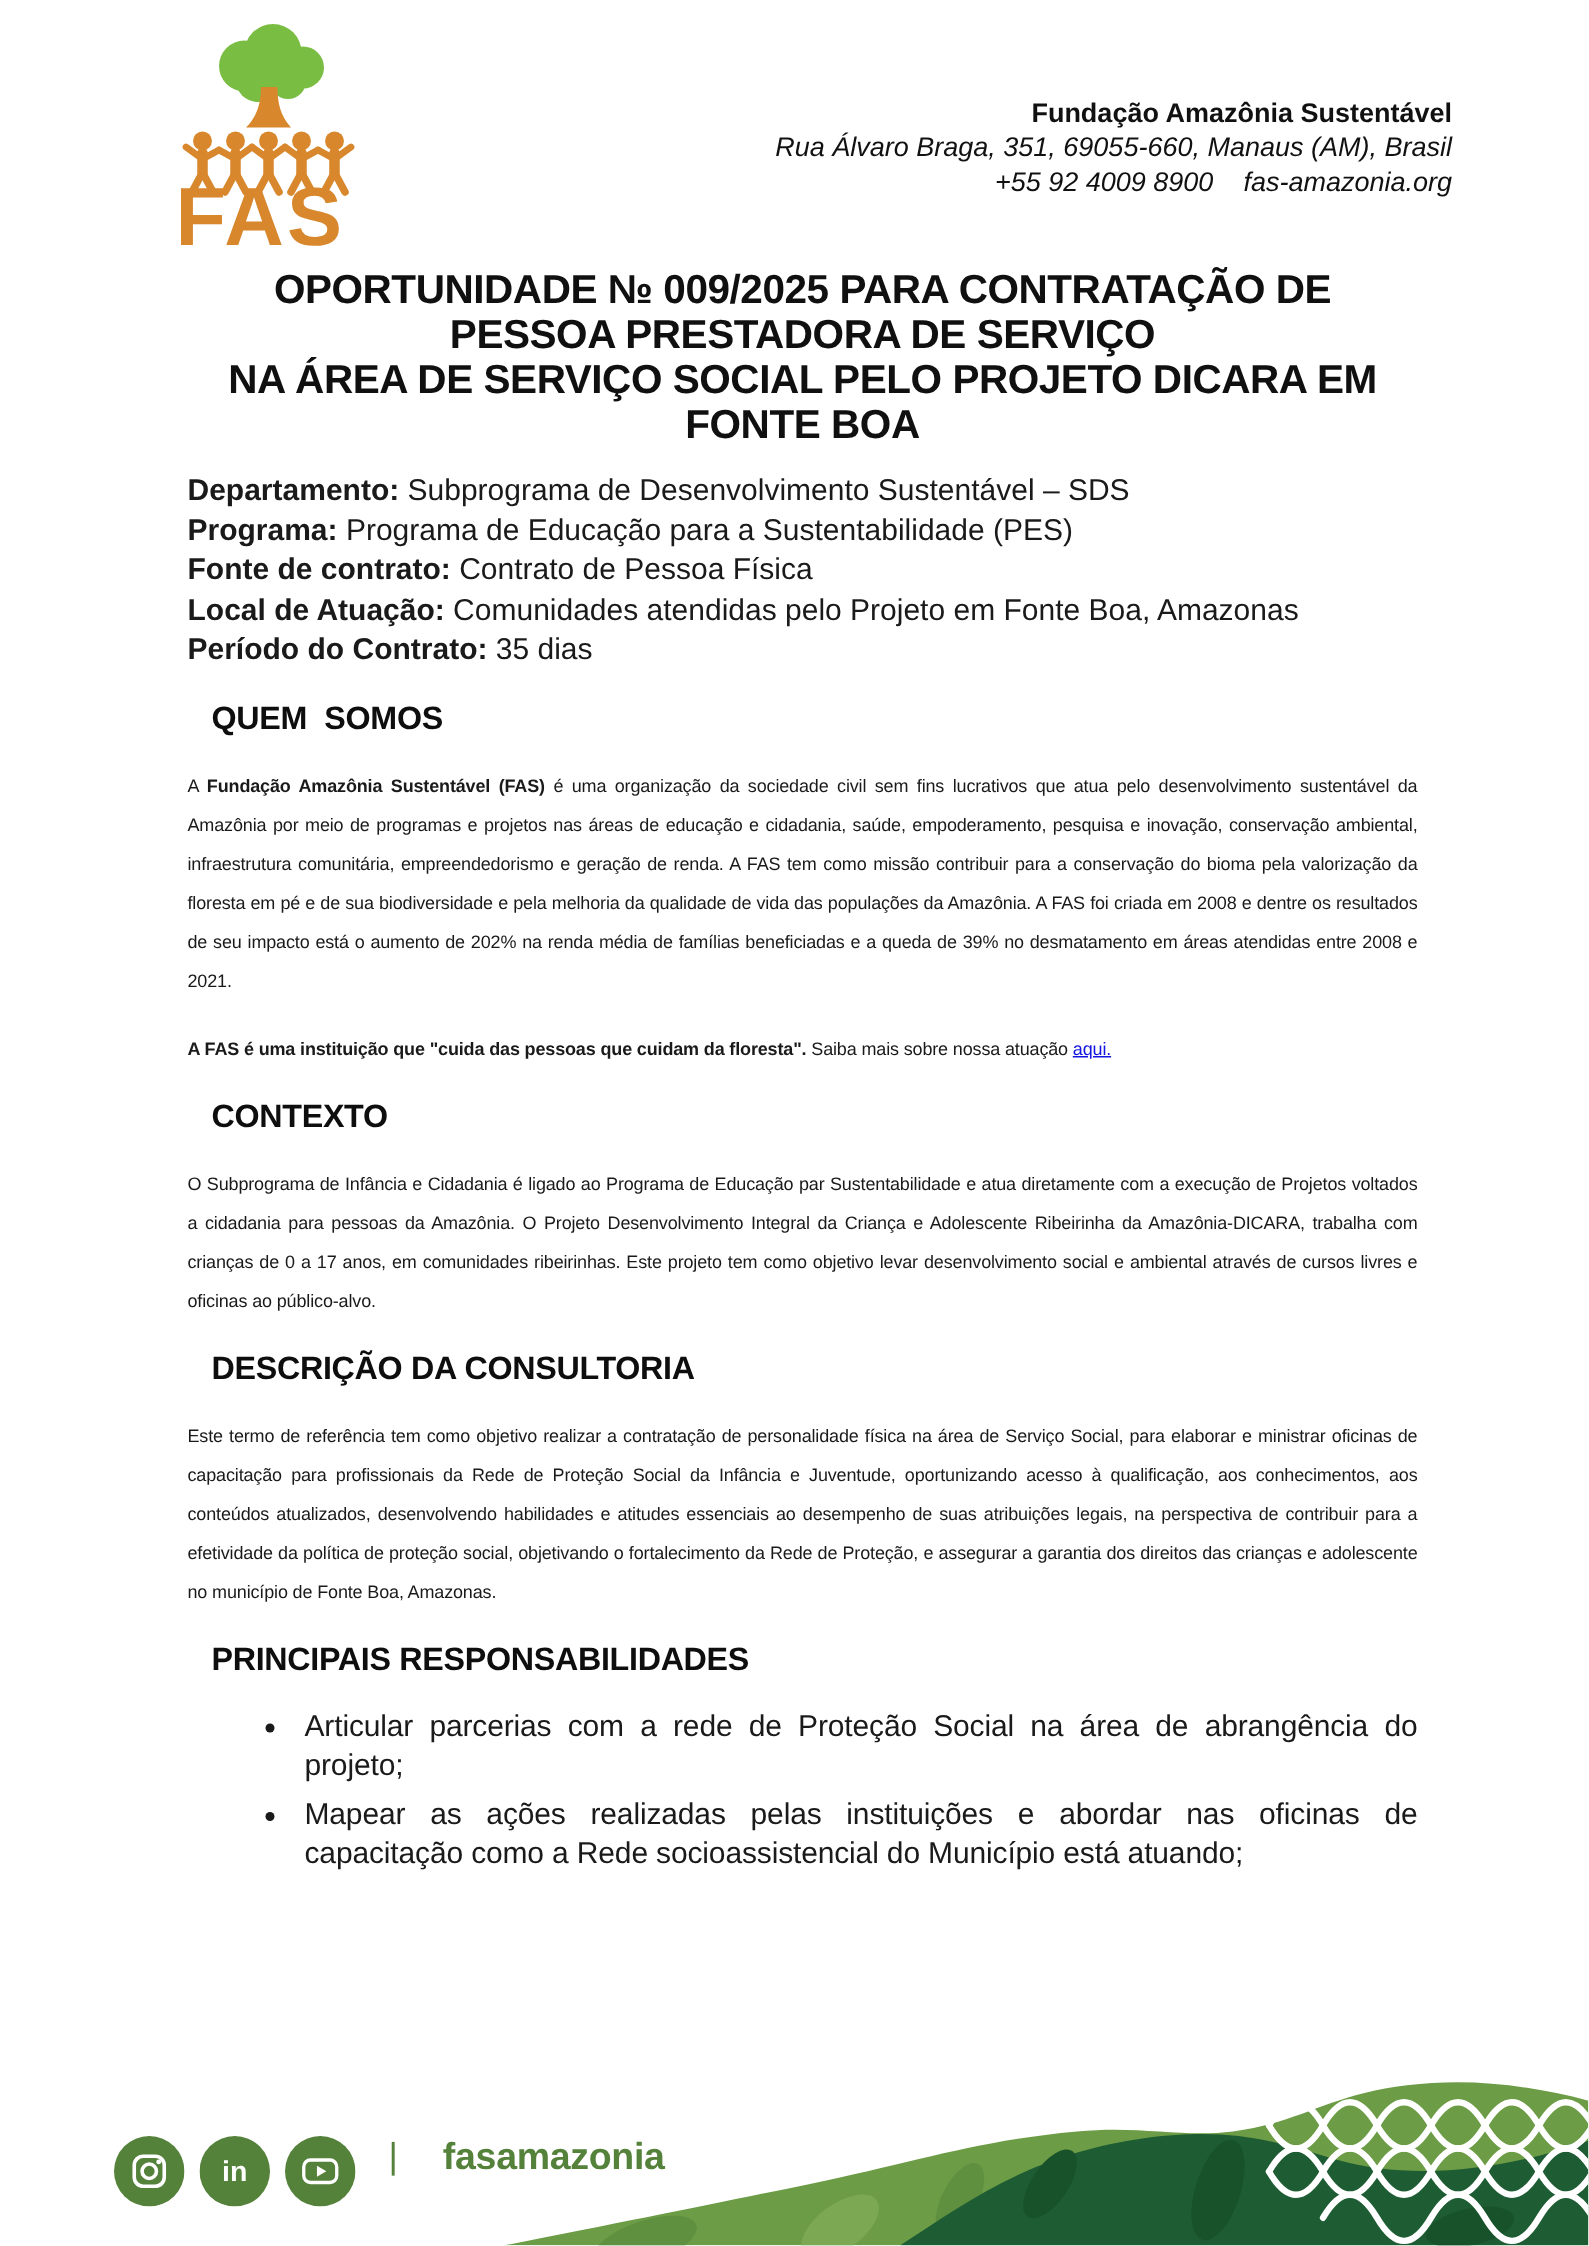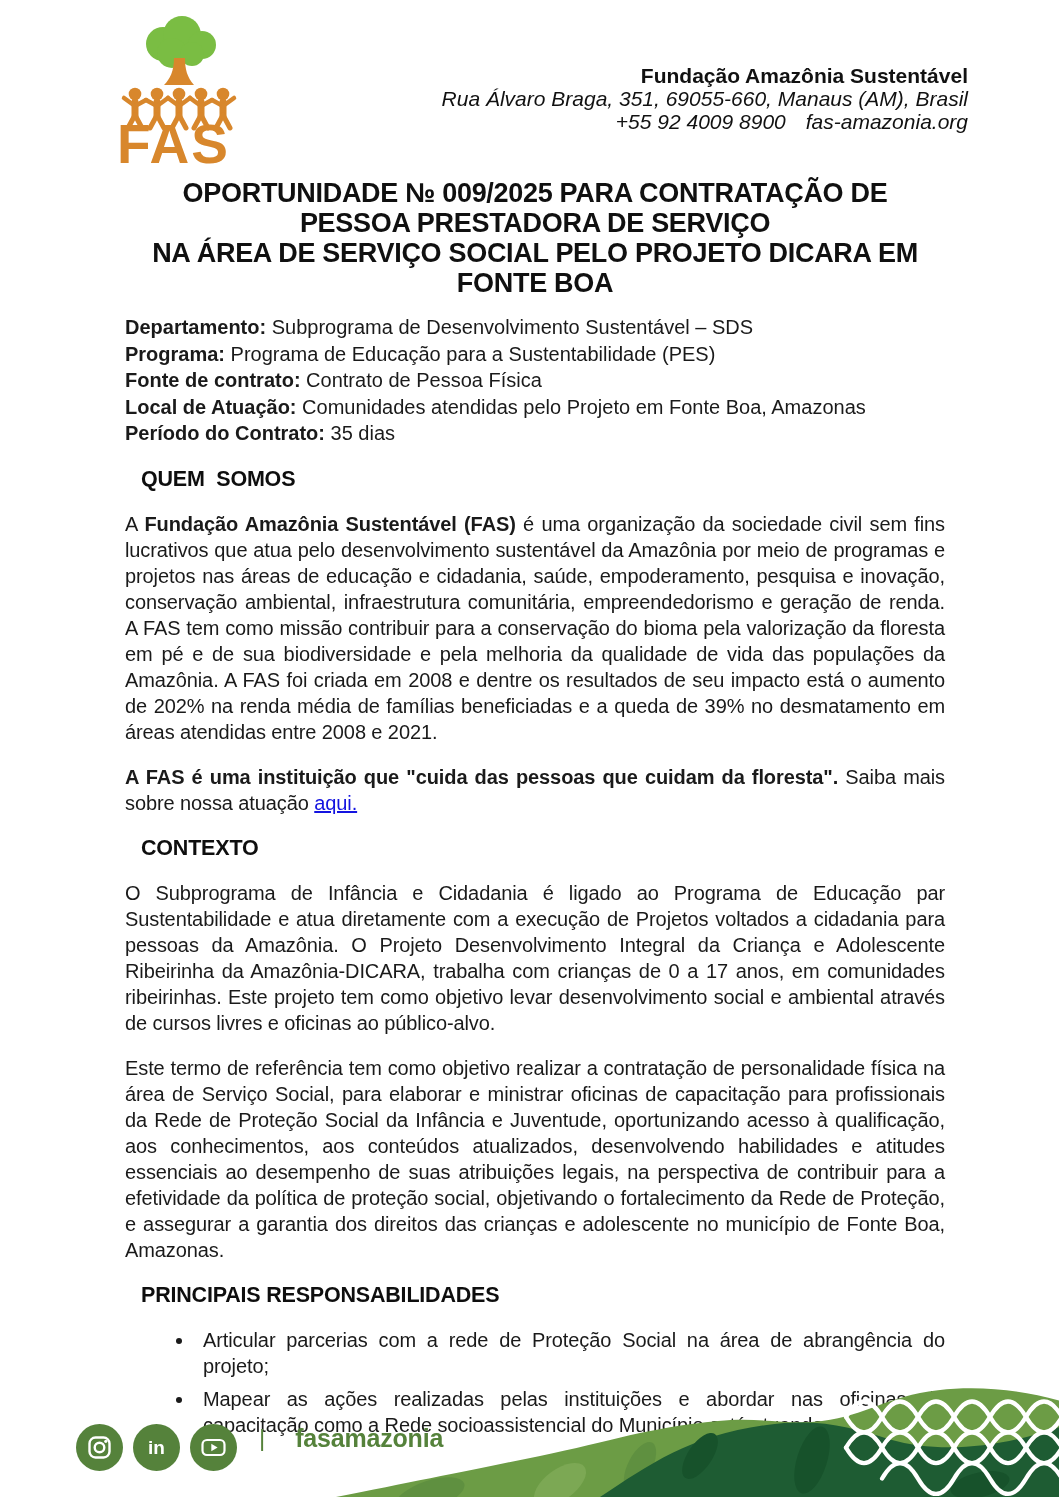--- a/index.html
+++ b/index.html
@@ -11,21 +11,21 @@
     overflow:hidden;
   }
   .page{position:relative;width:1059px;height:1497px;background:#fff;overflow:hidden;}
   .content{padding:12px 114px 0 125px;position:relative;}
 
   
   .header{position:relative;height:152px;}
   .logo{position:absolute;left:-12px;top:2px;width:132px;height:152px;}
   .contact{
     position:absolute;top:52px;right:-23px;
-    text-align:right;font-size:21px;line-height:23px;color:#111;
+    text-align:right;font-size:18px;line-height:23px;color:#111;
   }
   .contact .org{font-weight:bold;font-style:normal;}
   .contact .addr,.contact .tel{font-style:italic;}
   .contact .site{font-style:italic;margin-left:20px;}
 
   
   h1.title{
     margin:14px 0 0 0;text-align:center;
     font-size:27px;line-height:30px;font-weight:bold;color:#101010;
     letter-spacing:-0.3px;
@@ -35,21 +35,21 @@
   .details{margin-top:16px;}
   .details p{margin:0;font-size:20px;line-height:26.5px;}
   .details b{font-weight:bold;}
 
   
   h2.sec{
     font-size:21.5px;line-height:26px;font-weight:bold;color:#0e0e0e;
     margin:19px 0 19px 16px;white-space:pre-wrap;letter-spacing:-0.2px;
   }
   p.body{
-    margin:0 0 19px 0;font-size:20px;line-height:26px;
+    margin:0 0 19px 0;font-size:12px;line-height:26px;
     text-align:justify;letter-spacing:-0.1px;
   }
   p.body b{font-weight:bold;}
   a.doc-link{color:var(--link_blue,#1414e0);text-decoration:underline;cursor:pointer;}
 
   ul.resp{margin:6px 0 0 0;padding-left:70px;}
   ul.resp li{
     font-size:20px;line-height:26px;text-align:justify;
     padding-left:8px;margin-bottom:7px;letter-spacing:-0.1px;
   }
@@ -180,20 +180,21 @@
       <p><b>Período do Contrato:</b> <span>35 dias</span></p>
     </div>
 
     <h2 class="sec">QUEM  SOMOS</h2>
     <p class="body"><span>A </span><b>Fundação Amazônia Sustentável (FAS)</b><span> é uma organização da sociedade civil sem fins lucrativos que atua pelo desenvolvimento sustentável da Amazônia por meio de programas e projetos nas áreas de educação e cidadania, saúde, empoderamento, pesquisa e inovação, conservação ambiental, infraestrutura comunitária, empreendedorismo e geração de renda. A FAS tem como missão contribuir para a conservação do bioma pela valorização da floresta em pé e de sua biodiversidade e pela melhoria da qualidade de vida das populações da Amazônia. A FAS foi criada em 2008 e dentre os resultados de seu impacto está o aumento de 202% na renda média de famílias beneficiadas e a queda de 39% no desmatamento em áreas atendidas entre 2008 e 2021.</span></p>
     <p class="body"><b>A FAS é uma instituição que "cuida das pessoas que cuidam da floresta".</b><span> Saiba mais sobre nossa atuação </span><a class="doc-link">aqui.</a></p>
 
     <h2 class="sec">CONTEXTO</h2>
     <p class="body">O Subprograma de Infância e Cidadania é ligado ao Programa de Educação par Sustentabilidade e atua diretamente com a execução de Projetos voltados a cidadania para pessoas da Amazônia. O Projeto Desenvolvimento Integral da Criança e Adolescente Ribeirinha da Amazônia-DICARA, trabalha com crianças de 0 a 17 anos, em comunidades ribeirinhas. Este projeto tem como objetivo levar desenvolvimento social e ambiental através de cursos livres e oficinas ao público-alvo.</p>
 
+    <h2 class="sec">DESCRIÇÃO DA CONSULTORIA</h2>
     <p class="body">Este termo de referência tem como objetivo realizar a contratação de personalidade física na área de Serviço Social, para elaborar e ministrar oficinas de capacitação para profissionais da Rede de Proteção Social da Infância e Juventude, oportunizando acesso à qualificação, aos conhecimentos, aos conteúdos atualizados, desenvolvendo habilidades e atitudes essenciais ao desempenho de suas atribuições legais, na perspectiva de contribuir para a efetividade da política de proteção social, objetivando o fortalecimento da Rede de Proteção, e assegurar a garantia dos direitos das crianças e adolescente no município de Fonte Boa, Amazonas.</p>
 
     <h2 class="sec">PRINCIPAIS RESPONSABILIDADES</h2>
     <ul class="resp">
       <li>Articular parcerias com a rede de Proteção Social na área de abrangência do projeto;</li>
       <li>Mapear as ações realizadas pelas instituições e abordar nas oficinas de capacitação como a Rede socioassistencial do Município está atuando;</li>
     </ul>
 
   </div>
 

